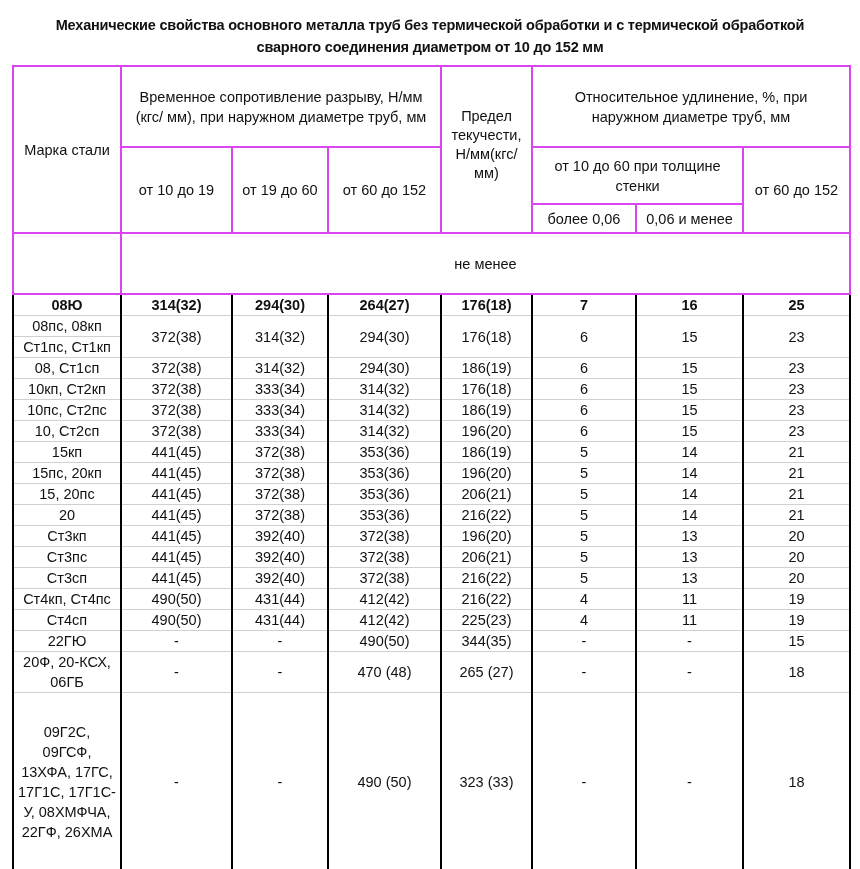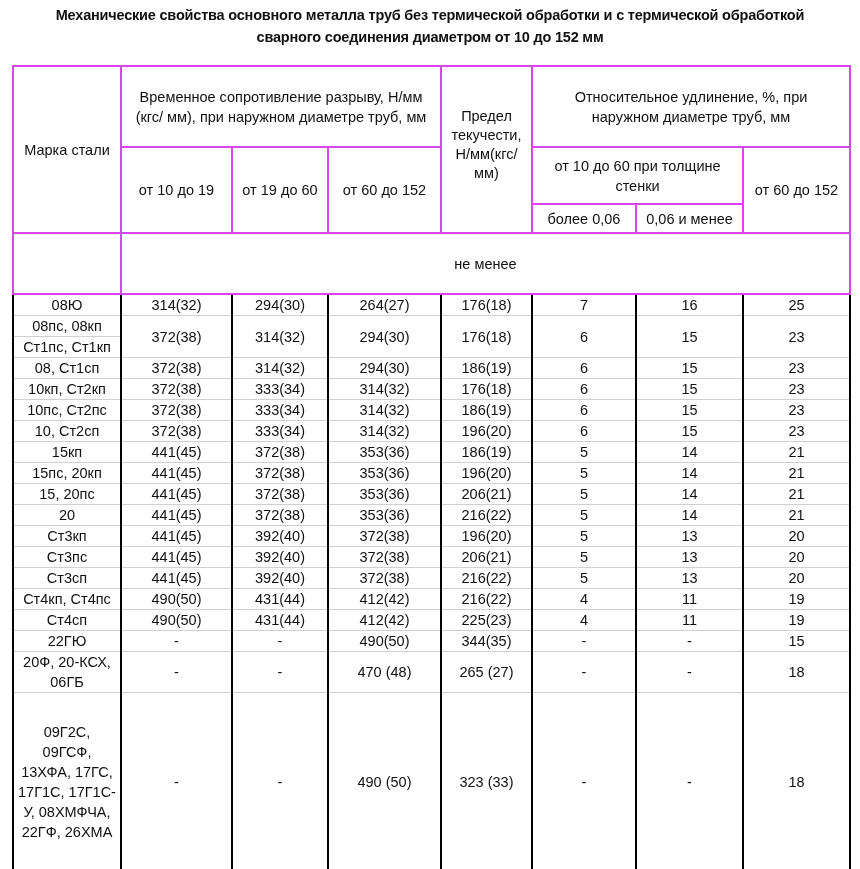--- a/index.html
+++ b/index.html
@@ -1,29 +1,29 @@
 <!DOCTYPE html>
 <html><head>
 <meta charset="utf-8">
 <style>
   html, body { margin:0; padding:0; background:#ffffff; }
   body { width:860px; height:869px; position:relative; overflow:hidden;
          font-family:"Liberation Sans", sans-serif; color:#111; }
-  .title { position:absolute; left:0; top:4px; width:860px; text-align:center;
+  .title { position:absolute; left:0; top:14px; width:860px; text-align:center;
            font-weight:bold; font-size:14.5px; line-height:22px; letter-spacing:-0.2px; }
   .title div { white-space:nowrap; }
   table.main { position:absolute; left:12px; top:65px; border-collapse:collapse;
                table-layout:fixed; font-size:14.5px; }
   table.main td { text-align:center; vertical-align:middle; padding:0 2px;
                   overflow:hidden; line-height:20px; }
   .hb { border:2px solid #d946ef; }
   
   td.d { border-left:2px solid #000; border-right:2px solid #000;
          border-top:1px solid #d0d0d0; border-bottom:1px solid #d0d0d0; line-height:18px; }
-  tr.first td.d { border-top:2px solid #000; }
+  tr.first td.d { border-top:2px solid #000;font-weight:bold; }
   tr.last td.d { border-bottom:2px solid #000; }
   .grade-multi { line-height:22px; }
 </style>
 </head>
 <body>
 
 <div class="title">
   <div>Механические свойства основного металла труб без термической обработки и с термической обработкой</div>
   <div>сварного соединения диаметром от 10 до 152 мм</div>
 </div>

